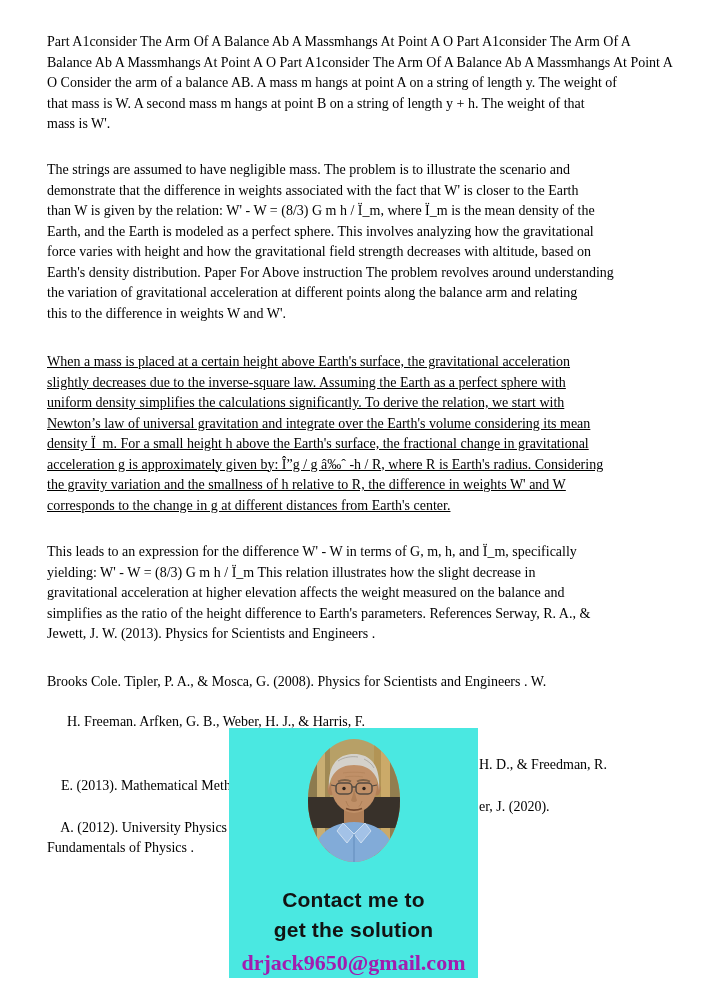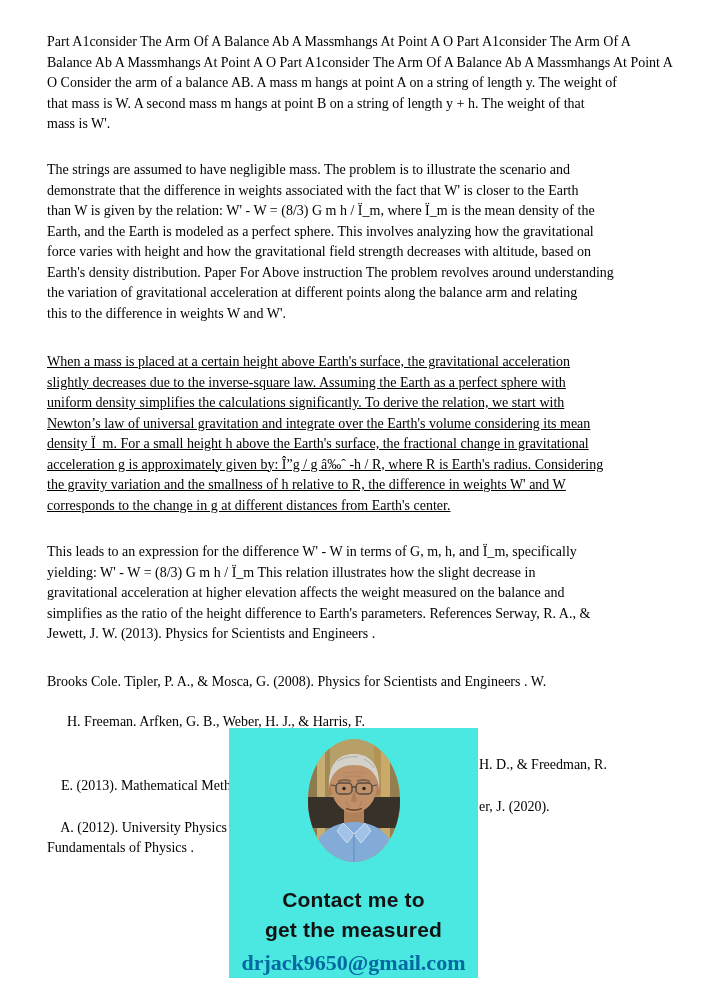--- a/index.html
+++ b/index.html
@@ -63,21 +63,21 @@
     line-height: 30px;
     color: #121212;
     letter-spacing: 0.2px;
   }
   .email {
     margin-top: 5px;
     font-family: "Liberation Serif", "DejaVu Serif", serif;
     font-weight: 700;
     font-size: 22px;
     line-height: 26px;
-    color: #0369a1;
+    color: #a21caf;
   }
 </style>
 </head>
 <body>
 
 <div class="page">
 
   <div class="para p1">Part A1consider The Arm Of A Balance Ab A Massmhangs At Point A O Part A1consider The Arm Of A
 Balance Ab A Massmhangs At Point A O Part A1consider The Arm Of A Balance Ab A Massmhangs At Point A
 O Consider the arm of a balance AB. A mass m hangs at point A on a string of length y. The weight of
@@ -173,20 +173,20 @@
 
           <path d="M38,62 C39,65 40,66.5 41,67.5 M54,62 C53,65 52,66.5 51,67.5" stroke="#a3744e" stroke-width="0.9" fill="none" opacity="0.7"></path>
 
           <path d="M38,69.5 C43,71.5 49,71.5 54,69.5" stroke="#74492e" stroke-width="1.7" fill="none"></path>
         </g>
       </svg>
     </div>
 
     <div class="headline">
       <div>Contact me to</div>
-      <div>get the measured</div>
+      <div>get the solution</div>
     </div>
 
     <div class="email">drjack9650@gmail.com</div>
 
   </div>
 
 </div>
 
 </body></html>

